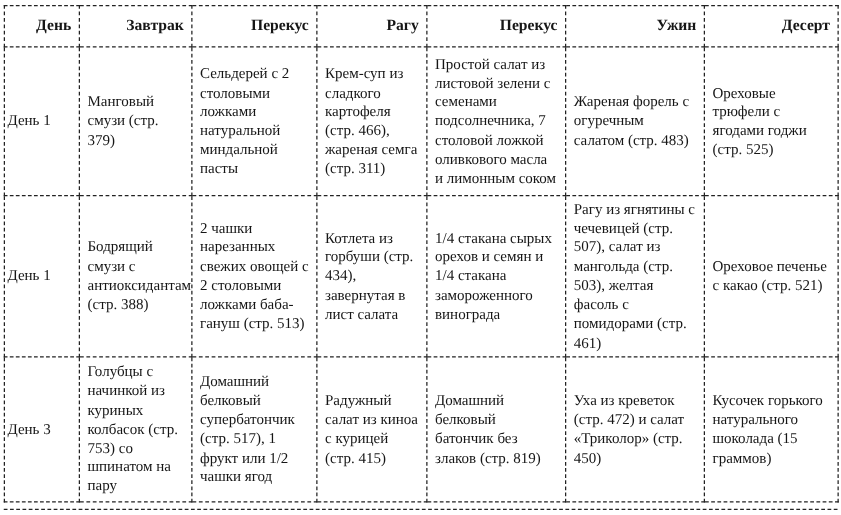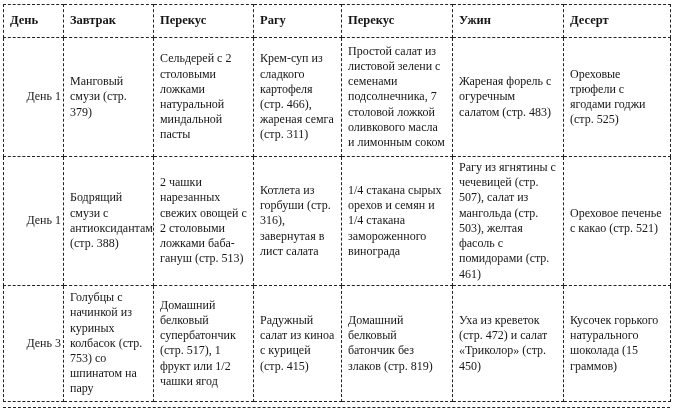--- a/index.html
+++ b/index.html
@@ -22,24 +22,24 @@
     vertical-align: middle;
     padding: 3px 6px;
     font-size: 12px;
     line-height: 1.27;
     overflow: hidden;
   }
   .meal-table th {
     font-size: 12.5px;
     font-weight: bold;
     height: 26px;
-    text-align: left;
+    text-align: right;
   }
   .meal-table td.day-col {
-    text-align: right;
+    text-align: left;
     padding: 3px 2px;
   }
   .row-1 { height: 119px; }
   .row-2 { height: 120px; }
   .row-3 { height: 116px; }
   .bottom-rule {
     width: 667px;
     margin: 5px 0 0 3px;
     border-top: 1px dashed #222222;
     height: 0;
@@ -76,21 +76,21 @@
       <td>Сельдерей с 2 столовыми ложками натуральной миндальной пасты</td>
       <td>Крем-суп из сладкого картофеля (стр. 466), жареная семга (стр. 311)</td>
       <td>Простой салат из листовой зелени с семенами подсолнечника, 7 столовой ложкой оливкового масла и лимонным соком</td>
       <td>Жареная форель с огуречным салатом (стр. 483)</td>
       <td>Ореховые трюфели с ягодами годжи (стр. 525)</td>
     </tr>
     <tr class="row-2">
       <td class="day-col">День 1</td>
       <td>Бодрящий смузи с антиоксидантами (стр. 388)</td>
       <td>2 чашки нарезанных свежих овощей с 2 столовыми ложками баба-гануш (стр. 513)</td>
-      <td>Котлета из горбуши (стр. 316), завернутая в лист салата</td>
+      <td>Котлета из горбуши (стр. 434), завернутая в лист салата</td>
       <td>1/4 стакана сырых орехов и семян и 1/4 стакана замороженного винограда</td>
       <td>Рагу из ягнятины с чечевицей (стр. 507), салат из мангольда (стр. 503), желтая фасоль с помидорами (стр. 461)</td>
       <td>Ореховое печенье с какао (стр. 521)</td>
     </tr>
     <tr class="row-3">
       <td class="day-col">День 3</td>
       <td>Голубцы с начинкой из куриных колбасок (стр. 753) со шпинатом на пару</td>
       <td>Домашний белковый супербатончик (стр. 517), 1 фрукт или 1/2 чашки ягод</td>
       <td>Радужный салат из киноа с курицей (стр. 415)</td>
       <td>Домашний белковый батончик без злаков (стр. 819)</td>

